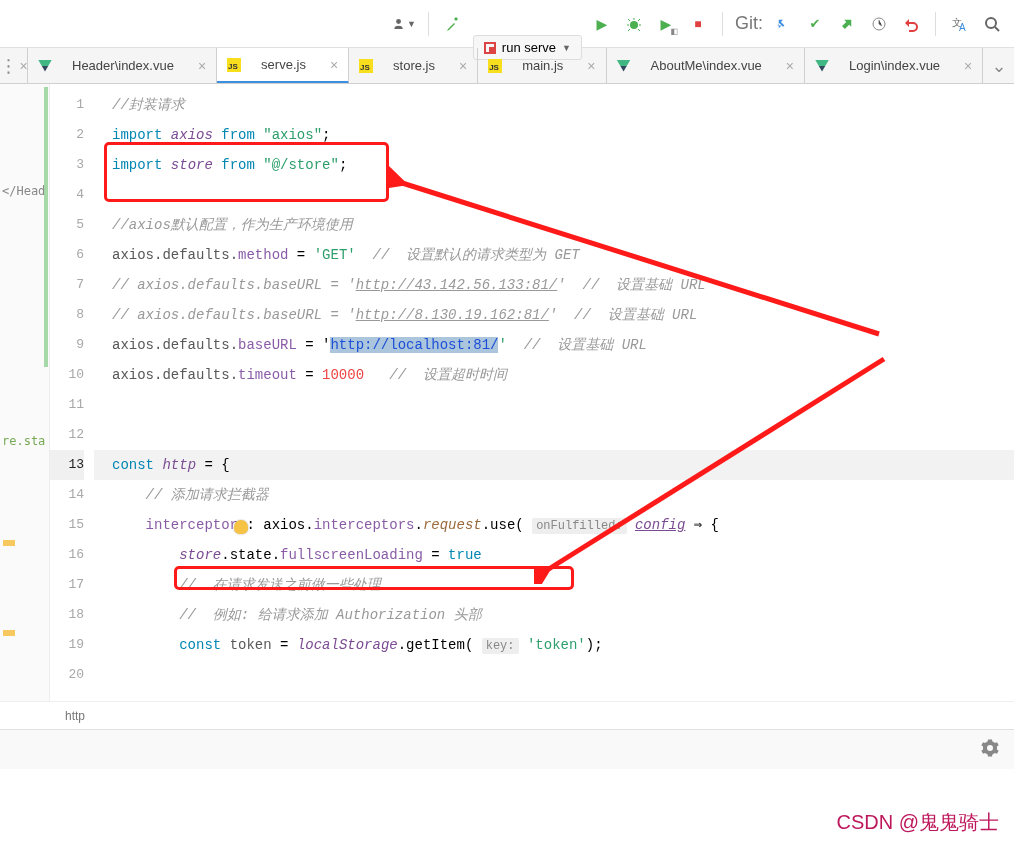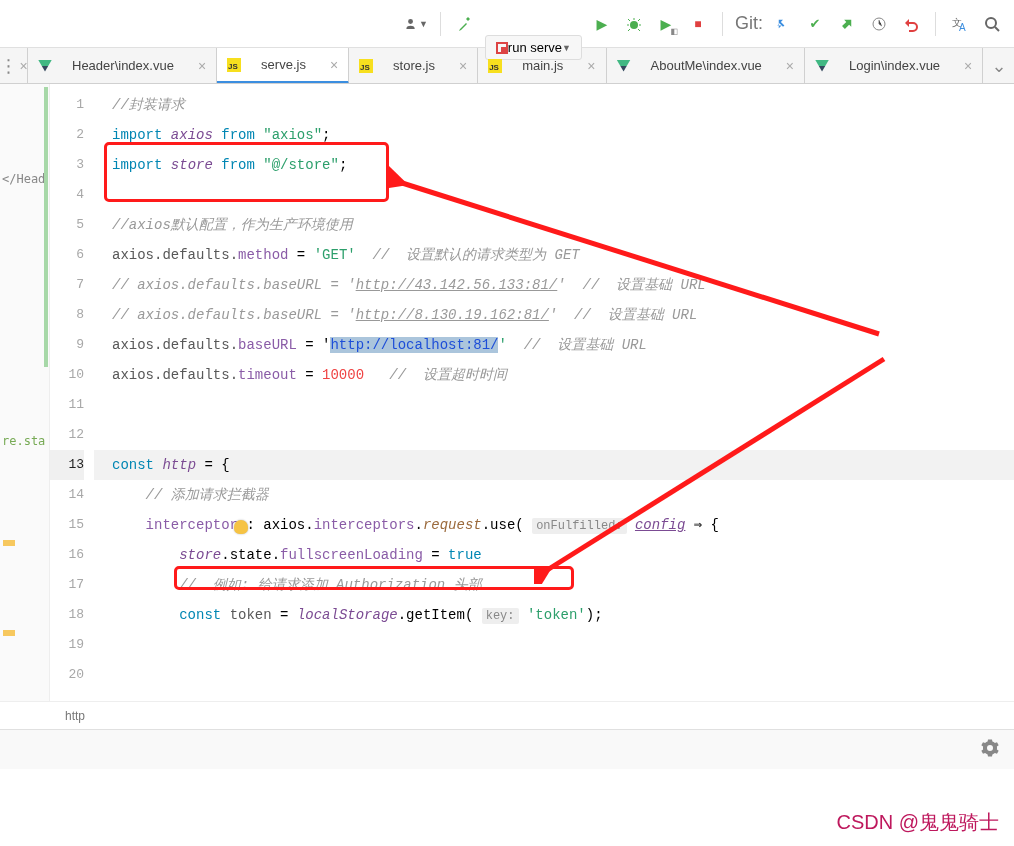--- a/index.html
+++ b/index.html
@@ -29,20 +29,21 @@
       display: flex;
       align-items: center;
       justify-content: center;
       cursor: pointer;
       color: #666;
     }
     .tb-sep { width: 1px; height: 24px; background: #ddd; margin: 0 4px; }
     .run-config {
       display: flex;
       align-items: center;
+      gap: 6px;
       padding: 4px 10px;
       border: 1px solid #ddd;
       background: #f7f7f7;
       border-radius: 3px;
       cursor: pointer;
       margin-top: 48px;
     }
     .run-config .sq { width:12px; height:12px; border:2px solid #d44; position:relative; }
     .run-config .sq::after { content:''; position:absolute; bottom:-1px; right:-1px; width:6px; height:6px; background:#d44; }
     .git-label { color:#777; font-size:18px; }
@@ -133,21 +134,21 @@
       position:relative;
       font-size:11px;
     }
     .left-anno {
       position:absolute;
       font-family:Consolas,monospace;
       font-size:12px;
       color:#888;
       left:2px;
     }
-    .left-anno.row-3 { top:88px; color:#888; }
+    .left-anno.row-3 { top:100px; color:#888; }
     .left-anno.row-3 .tag { color:#888; }
     .left-anno.row-12 { top:350px; color:#7a5; }
     .gutter {
       width: 44px;
       padding-top: 6px;
       color:#a8a8a8;
       font-family: Consolas, "Courier New", monospace;
       font-size:13px;
       text-align:right;
       padding-right:10px;
@@ -391,20 +392,21 @@
     <div class="code-line"><span class="c-cmt">// axios.defaults.baseURL = '</span><span class="c-cmt c-url">http://43.142.56.133:81/</span><span class="c-cmt">'  //  设置基础 URL</span></div>
     <div class="code-line"><span class="c-cmt">// axios.defaults.baseURL = '</span><span class="c-cmt c-url">http://8.130.19.162:81/</span><span class="c-cmt">'  //  设置基础 URL</span></div>
     <div class="code-line"><span class="c-ident">axios</span><span class="c-ident">.defaults.</span><span class="c-field">baseURL</span><span> = '</span><span class="c-str c-sel">http://localhost:81/</span><span class="c-str">'</span><span class="c-cmt">  //  设置基础 URL</span></div>
     <div class="code-line"><span class="c-ident">axios</span><span class="c-ident">.defaults.</span><span class="c-field">timeout</span><span> = </span><span class="c-num">10000</span><span class="c-cmt">   //  设置超时时间</span></div>
     <div class="code-line"></div>
     <div class="code-line"></div>
     <div class="code-line hl"><span class="c-kw">const</span> <span class="c-var">http</span><span> = {</span></div>
     <div class="code-line">    <span class="c-cmt">// 添加请求拦截器</span></div>
     <div class="code-line">    <span class="c-field">interceptors</span><span>: axios.</span><span class="c-field">interceptors</span><span>.</span><span class="c-fn">request</span><span>.use( </span><span class="c-hint">onFulfilled:</span><span> </span><span class="c-var c-url">config</span><span> ⇒ {</span></div>
     <div class="code-line">        <span class="c-var">store</span><span>.state.</span><span class="c-field">fullscreenLoading</span><span> = </span><span class="c-kw">true</span></div>
+    <div class="code-line">        <span class="c-cmt">//  在请求发送之前做一些处理</span></div>
     <div class="code-line">        <span class="c-cmt">//  例如: 给请求添加 Authorization 头部</span></div>
     <div class="code-line">        <span class="c-kw">const</span> <span class="c-ident">token</span><span> = </span><span class="c-var">localStorage</span><span>.getItem( </span><span class="c-hint">key:</span><span> </span><span class="c-str">'token'</span><span>);</span></div>
 
     <div class="bulb"></div>
 
     <div class="redbox" style="left:10px; top:58px; width:285px; height:60px;"></div>
     <div class="redbox" style="left:80px; top:482px; width:400px; height:24px;"></div>
 
     <svg class="arrow-svg" style="left:295px; top:70px;" width="500" height="190">
       <defs>

